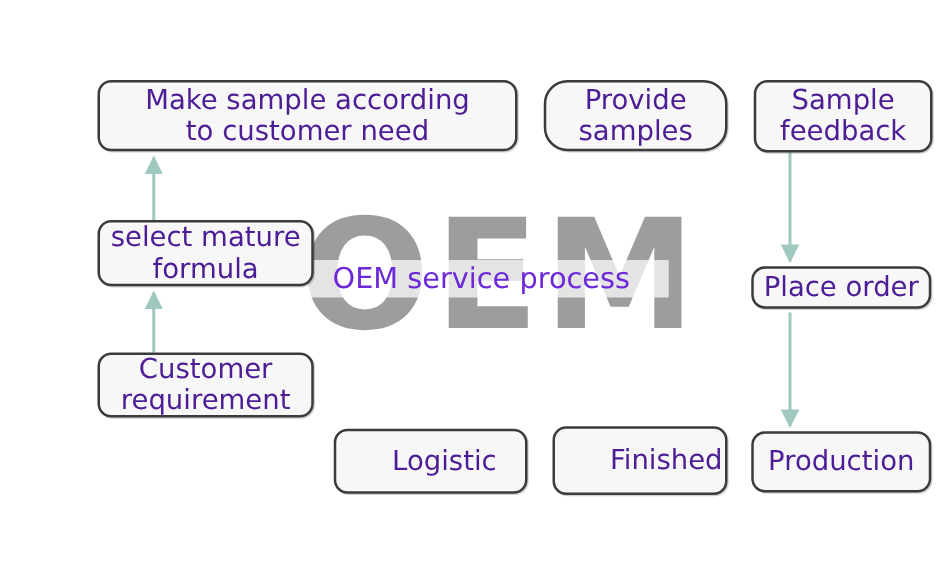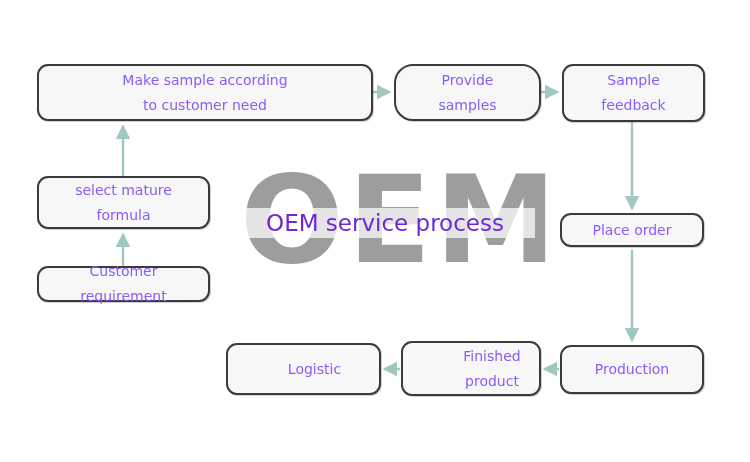--- a/index.html
+++ b/index.html
@@ -51,26 +51,27 @@
   .node {
     position: absolute;
     box-sizing: border-box;
     background: #f7f7f7;
     border: 2px solid #3b3b3b;
     border-radius: 11px;
     display: flex;
     align-items: center;
     justify-content: center;
     text-align: center;
-    color: #8b5cf6;
-    font-size: 14px;
+    color: #4c1d95;
+    font-size: 22px;
     line-height: 25px;
     padding: 2px 6px;
     box-shadow: 1px 1px 0 rgba(0,0,0,0.18);
     z-index: 3;
+    margin-left: 41px;
   }
   .node span { display: block; }
 
   
   #arrows {
     position: absolute;
     left: 0; top: 0;
     width: 750px;
     height: 462px;
     z-index: 2;
@@ -131,21 +132,21 @@
     </div>
   </div>
 
   <div class="node" style="left:37px;  top:176px; width:173px; height:53px;justify-content:center;">
     <div>
       <span>select mature</span>
       <span>formula</span>
     </div>
   </div>
 
-  <div class="node" style="left:37px;  top:266px; width:173px; height:36px;">
+  <div class="node" style="left:37px;  top:282px; width:173px; height:52px;">
     <div>
       <span>Customer</span>
       <span>requirement</span>
     </div>
   </div>
 
   <div class="node" style="left:560px; top:213px; width:144px; height:34px;">
     <div>
       <span>Place order</span>
     </div>
@@ -153,21 +154,20 @@
 
   <div class="node" style="left:560px; top:345px; width:144px; height:49px;">
     <div>
       <span>Production</span>
     </div>
   </div>
 
   <div class="node" style="left:401px; top:341px; width:140px; height:55px;padding-left:48px;">
     <div>
       <span>Finished</span>
-      <span>product</span>
     </div>
   </div>
 
   <div class="node" style="left:226px; top:343px; width:155px; height:52px;padding-left:28px;">
     <div>
       <span>Logistic</span>
     </div>
   </div>
 
 </div>

